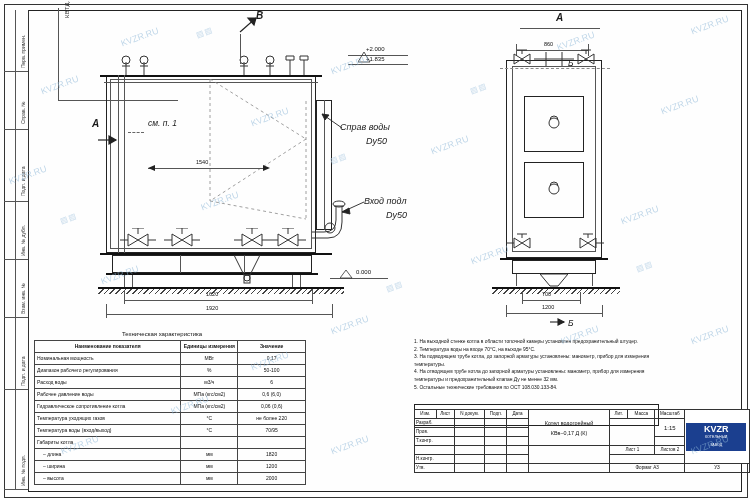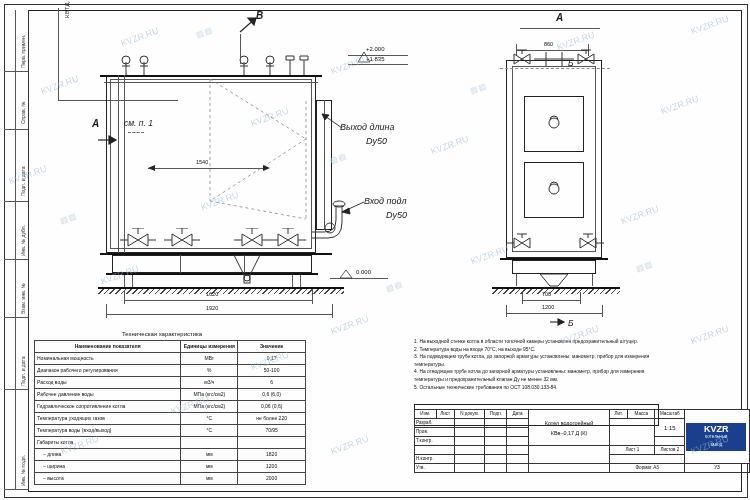--- a/index.html
+++ b/index.html
@@ -224,21 +224,21 @@
   <div class="ln v thin" style="left:240px;top:34px;height:30px;"></div>
 
   <span class="big" style="position:absolute;left:92px;top:118px;">А</span>
   <svg style="position:absolute;left:96px;top:132px;" width="24" height="18">
     <g stroke="#222" stroke-width="1.2" fill="none">
       <line x1="2" y1="8" x2="20" y2="8"></line>
       <polygon points="20,8 13,4 13,12" fill="#222"></polygon>
     </g>
   </svg>
 
-  <span class="med" style="position:absolute;left:124px;top:118px;">см. п. 1</span>
+  <span class="med" style="position:absolute;left:148px;top:118px;">см. п. 1</span>
   <div class="dash" style="left:128px;top:132px;width:16px;"></div>
 
   <div class="ln h thin" style="left:148px;top:168px;width:120px;"></div>
   <span class="dim" style="left:196px;top:159px;">1540</span>
   <svg style="position:absolute;left:146px;top:164px;" width="126" height="9">
     <g fill="#222">
         <polygon points="2,4 9,1 9,7"></polygon>
         <polygon points="124,4 117,1 117,7"></polygon>
       </g>
   </svg>
@@ -246,21 +246,21 @@
   <div class="ln h thin" style="left:124px;top:300px;width:188px;"></div>
   <span class="dim" style="left:206px;top:291px;">1620</span>
   <div class="ln v thin" style="left:124px;top:290px;height:14px;"></div>
   <div class="ln v thin" style="left:312px;top:290px;height:14px;"></div>
 
   <div class="ln h thin" style="left:106px;top:314px;width:226px;"></div>
   <span class="dim" style="left:206px;top:305px;">1920</span>
   <div class="ln v thin" style="left:106px;top:304px;height:14px;"></div>
   <div class="ln v thin" style="left:332px;top:304px;height:14px;"></div>
 
-  <span class="arrowlbl" style="left:340px;top:122px;">Выход длина</span>
+  <span class="arrowlbl" style="left:340px;top:122px;">Справ воды</span>
   <span class="arrowlbl" style="left:366px;top:136px;">Dу50</span>
   <svg style="position:absolute;left:316px;top:110px;" width="28" height="24">
     <g stroke="#222" stroke-width="0.9" fill="none">
       <line x1="26" y1="18" x2="6" y2="4"></line>
         <polygon points="6,4 13,5 9,10" fill="#222"></polygon>
     </g>
   </svg>
 
   <span class="arrowlbl" style="left:364px;top:196px;">Вход подл</span>
   <span class="arrowlbl" style="left:386px;top:210px;">Dу50</span>

